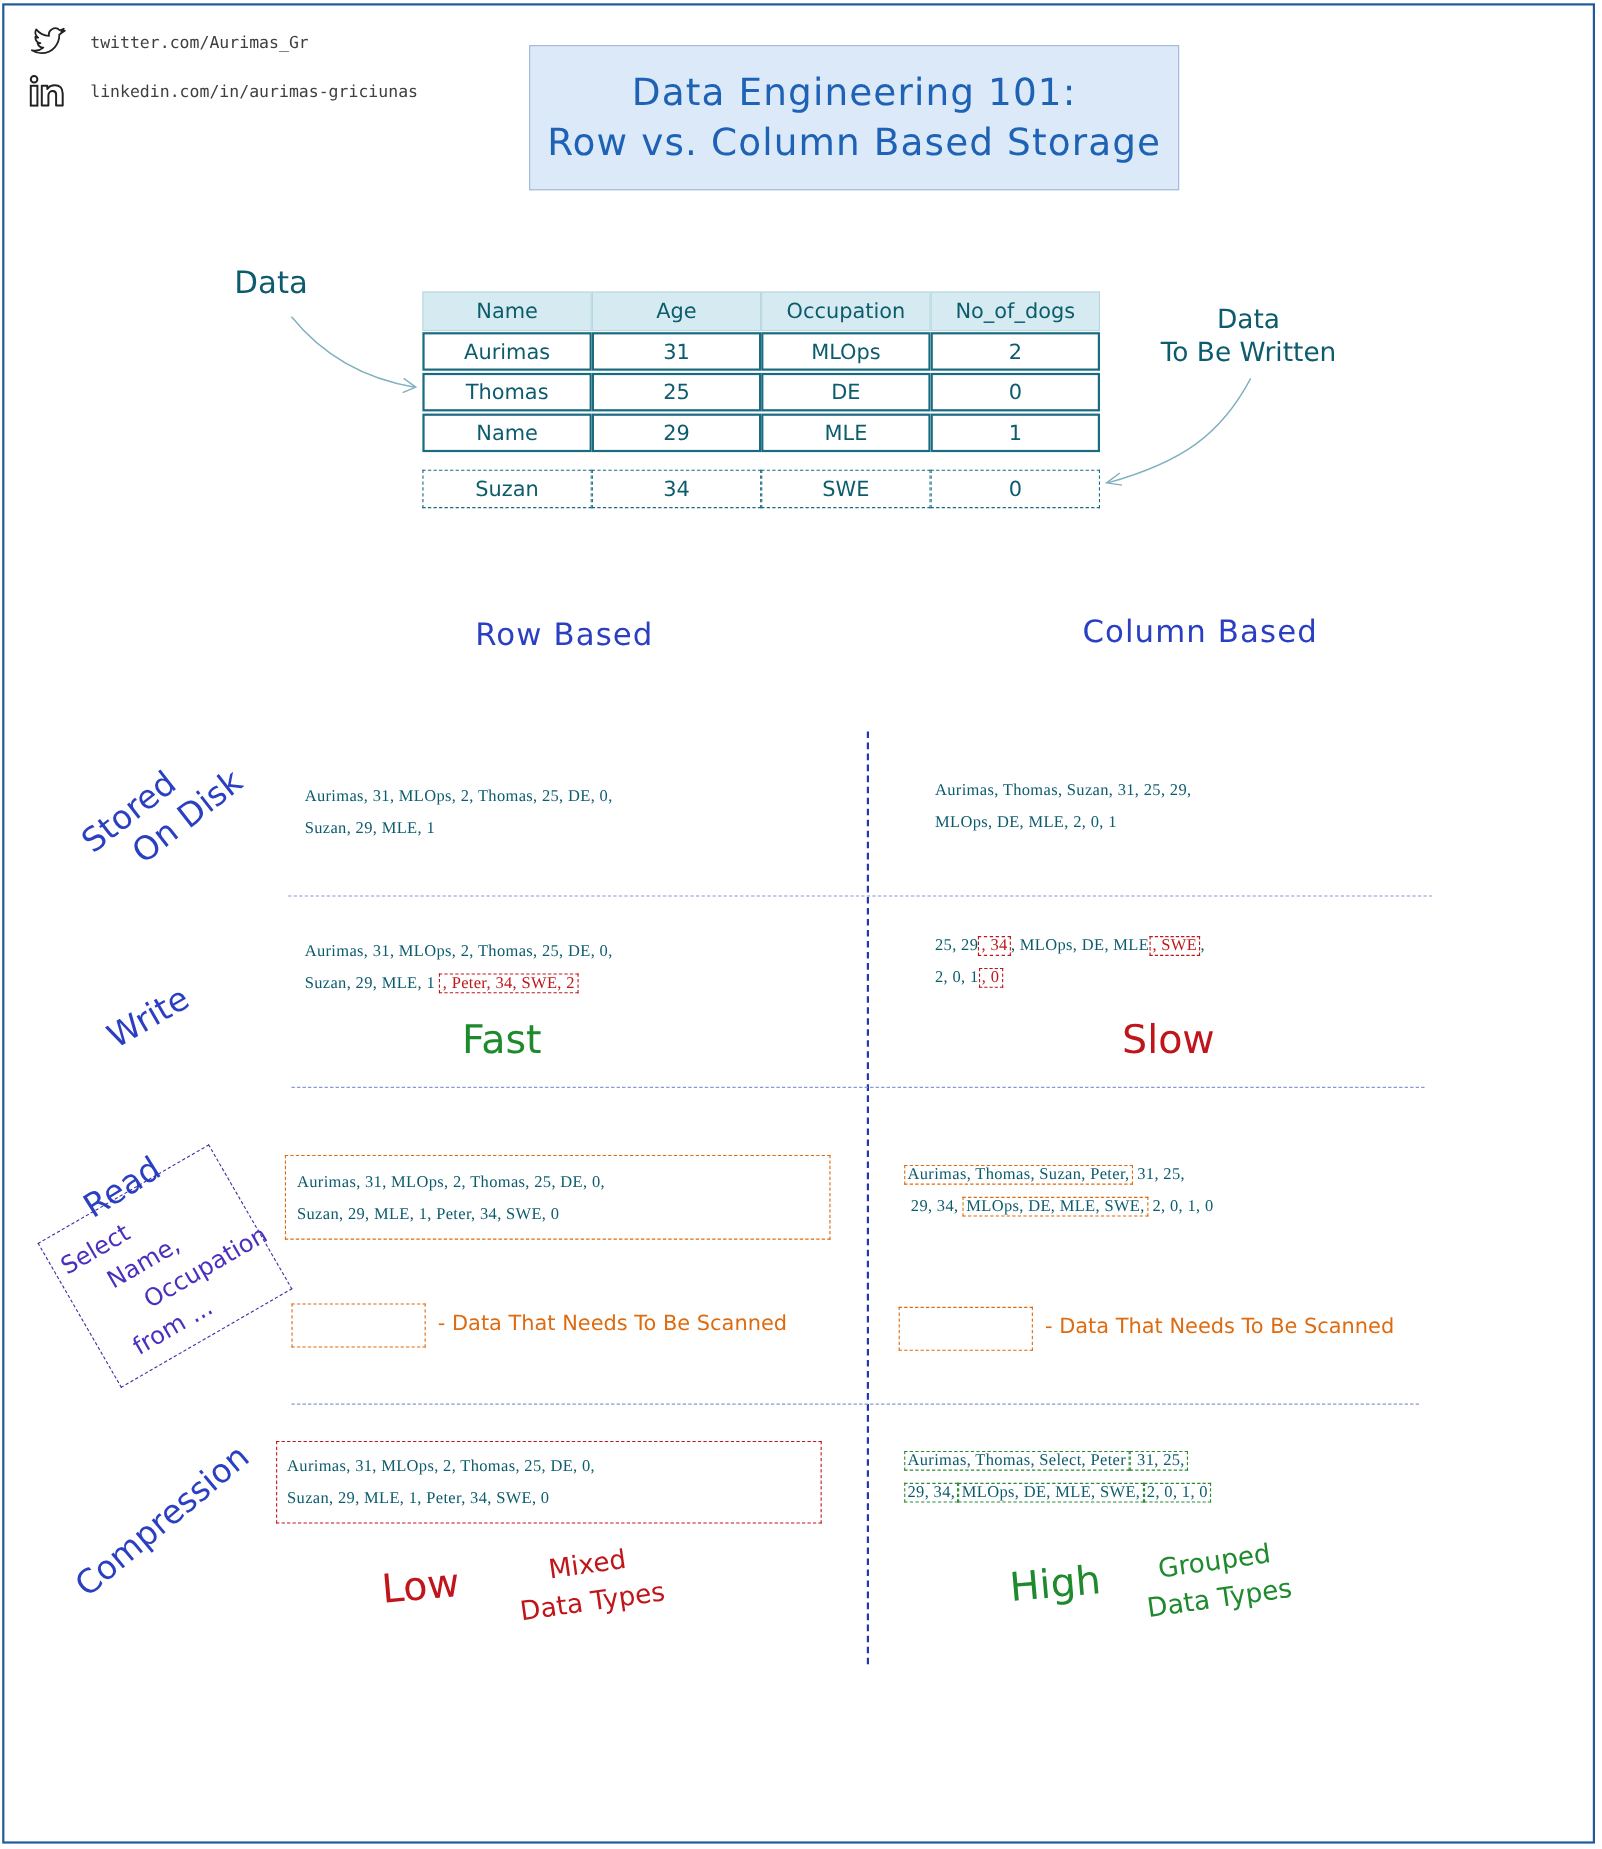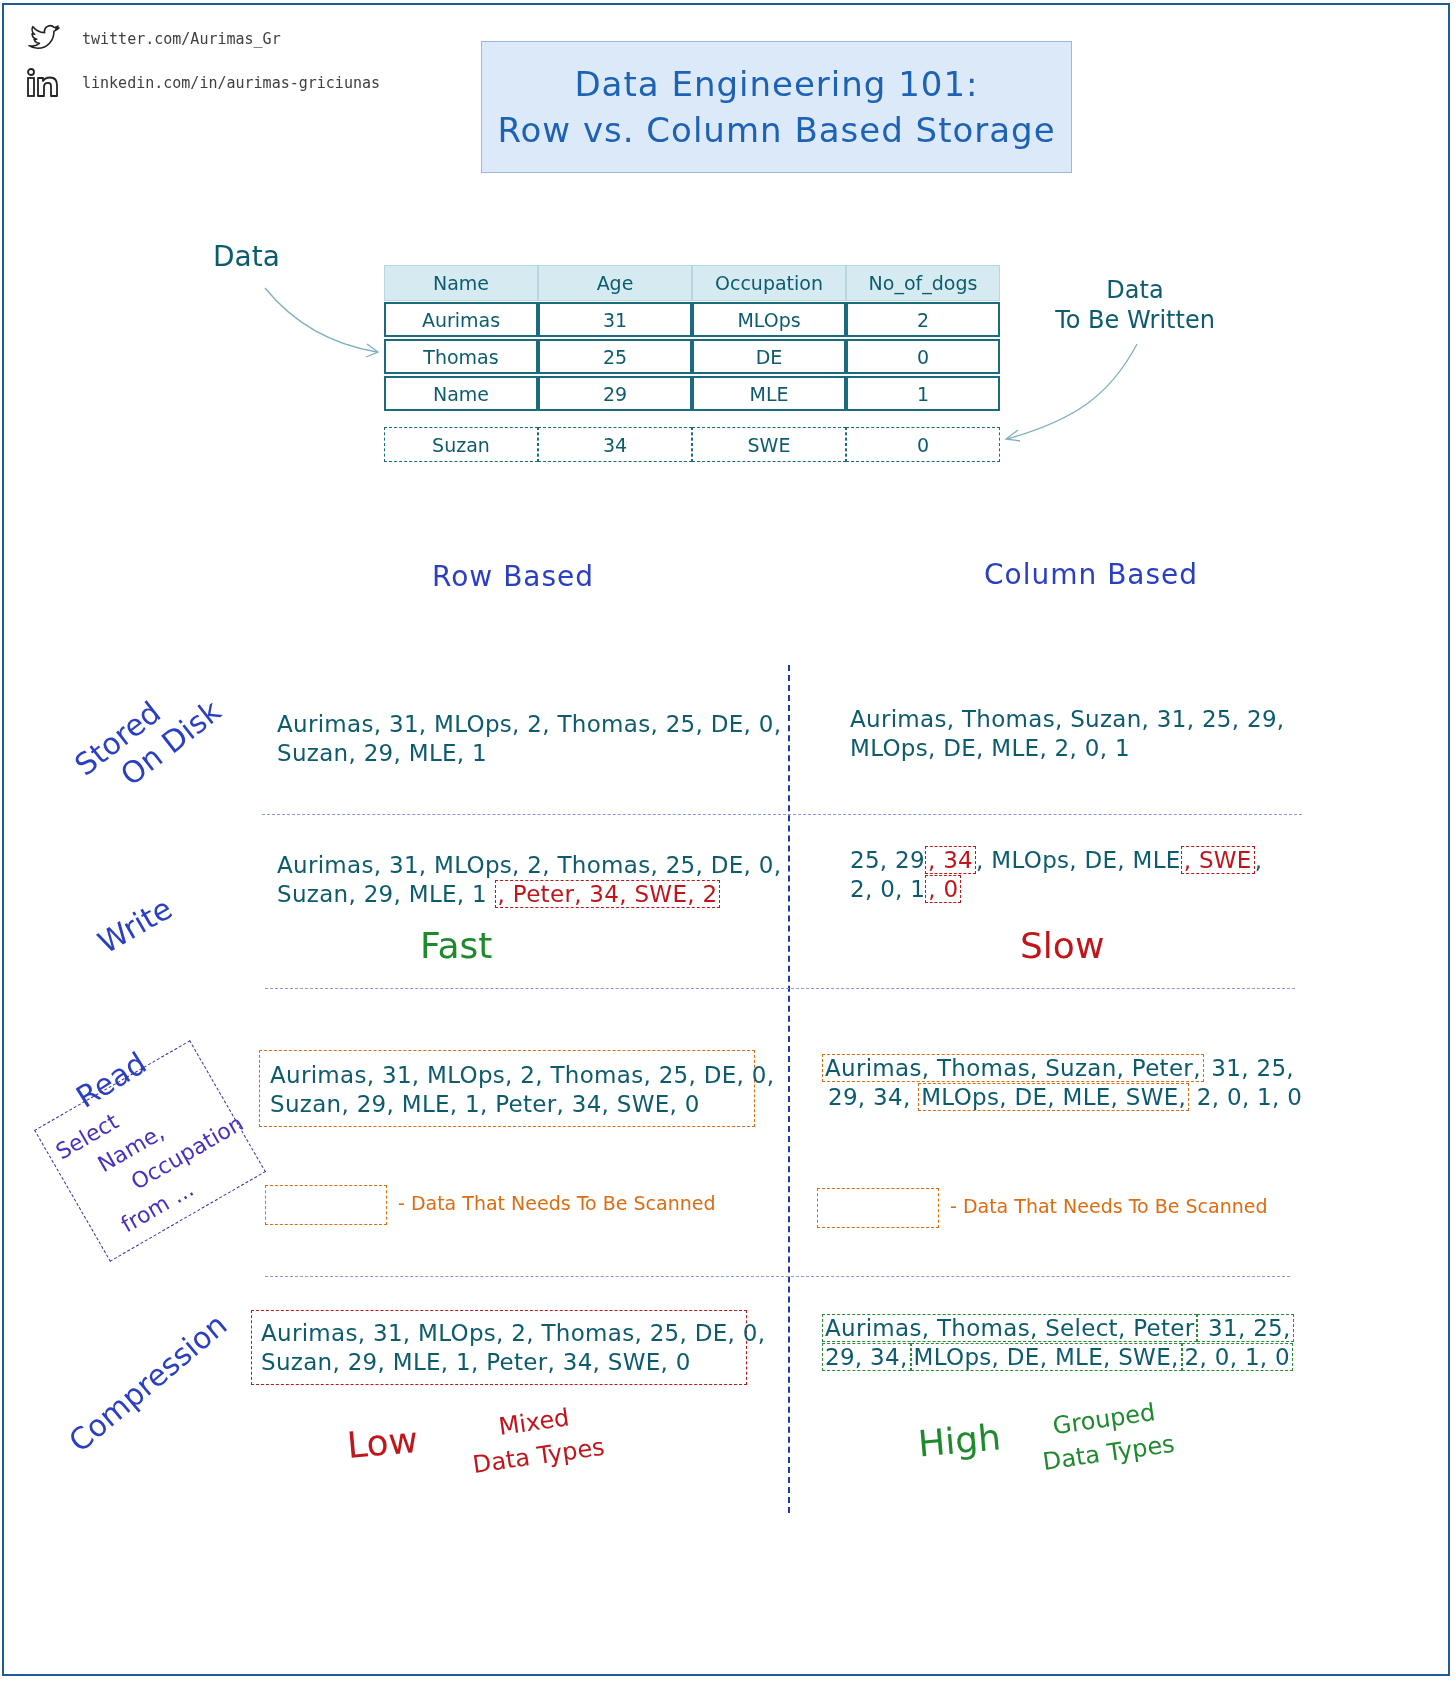--- a/index.html
+++ b/index.html
@@ -33,21 +33,21 @@
   .pending .cell { border: 1.5px dashed #1a6a80; background: #fff; }
 
   .arrow-label { font-size: 24px; color: #0d5c6e; text-align: center; line-height: 30px; }
 
   
   .col-head { font-size: 28px; color: #2a3fc2; letter-spacing: 1px; }
   .row-label { font-size: 30px; color: #2a3fc2; transform-origin: left top; white-space: nowrap; line-height: 36px; }
   .vdiv { position: absolute; left: 788px; top: 665px; width: 0; height: 848px; border-left: 2px dashed #2437b0; }
   .hdiv { position: absolute; height: 0; border-top: 1.5px dashed #8a96d8; }
 
-  .seq { font-size: 23px; color: #0d5c6e; line-height: 29px; white-space: nowrap; letter-spacing: 0.3px; }
+  .seq { font-size: 15px; color: #0d5c6e; line-height: 29px; white-space: nowrap; letter-spacing: 0.3px; font-family: Liberation Serif, serif; }
   .box-red { border: 1.5px dashed #c0161b; }
   .box-orange { border: 1.5px dashed #dd6b10; }
   .hl-red { color: #c0161b; border: 1.5px dashed #c0161b; padding: 0 2px; }
   .hl-orange { border: 1.5px dashed #dd6b10; padding: 0 2px; }
   .hl-green { border: 1.5px dashed #2a8a36; padding: 0 2px; }
 
   .verdict { font-size: 36px; }
   .legend-text { font-size: 19px; color: #dd6b10; }
   .query-box { position: absolute; left: 60px; top: 1075px; width: 178px; height: 150px;
                border: 1.5px dashed #3a2fa8; transform: rotate(-30deg); transform-origin: center; }

